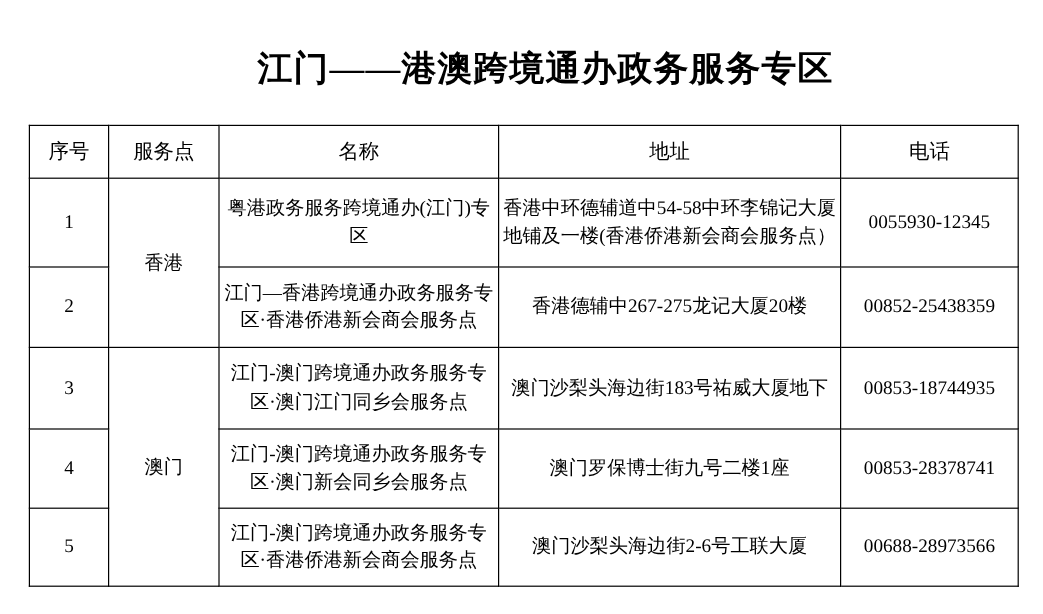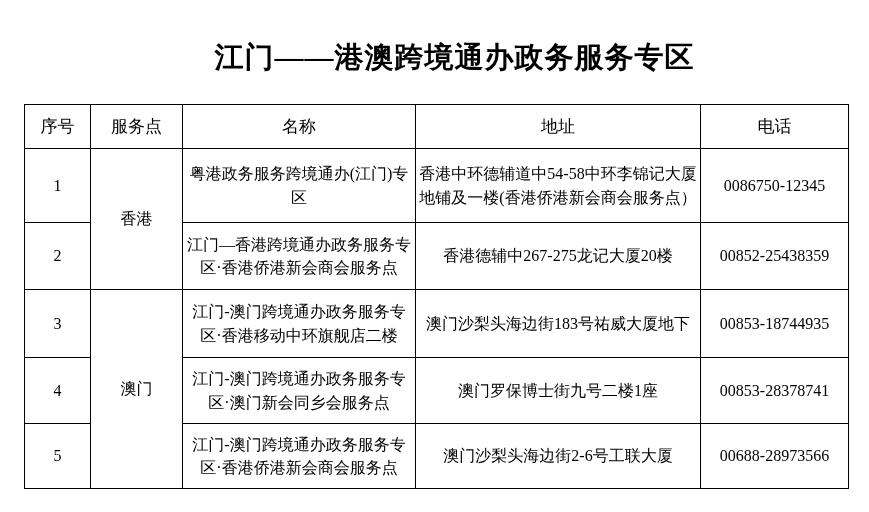--- a/index.html
+++ b/index.html
@@ -99,32 +99,32 @@
         <th class="h-cell">地址</th>
         <th class="h-cell">电话</th>
       </tr>
     </thead>
     <tbody>
       <tr class="row-1">
         <td class="t-center">1</td>
         <td class="t-center" rowspan="2">香港</td>
         <td class="t-left">粤港政务服务跨境通办(江门)专区</td>
         <td class="t-left">香港中环德辅道中54-58中环李锦记大厦地铺及一楼(香港侨港新会商会服务点）</td>
-        <td class="t-center">0086750-12345</td>
+        <td class="t-center">0055930-12345</td>
       </tr>
       <tr class="row-2">
         <td class="t-center">2</td>
         <td class="t-left">江门—香港跨境通办政务服务专区·香港侨港新会商会服务点</td>
         <td class="t-left">香港德辅中267-275龙记大厦20楼</td>
         <td class="t-center">00852-25438359</td>
       </tr>
       <tr class="row-3">
         <td class="t-center">3</td>
         <td class="t-center" rowspan="3">澳门</td>
-        <td class="t-left">江门-澳门跨境通办政务服务专区·香港移动中环旗舰店二楼</td>
+        <td class="t-left">江门-澳门跨境通办政务服务专区·澳门江门同乡会服务点</td>
         <td class="t-left">澳门沙梨头海边街183号祐威大厦地下</td>
         <td class="t-center">00853-18744935</td>
       </tr>
       <tr class="row-4">
         <td class="t-center">4</td>
         <td class="t-left">江门-澳门跨境通办政务服务专区·澳门新会同乡会服务点</td>
         <td class="t-left">澳门罗保博士街九号二楼1座</td>
         <td class="t-center">00853-28378741</td>
       </tr>
       <tr class="row-5">

